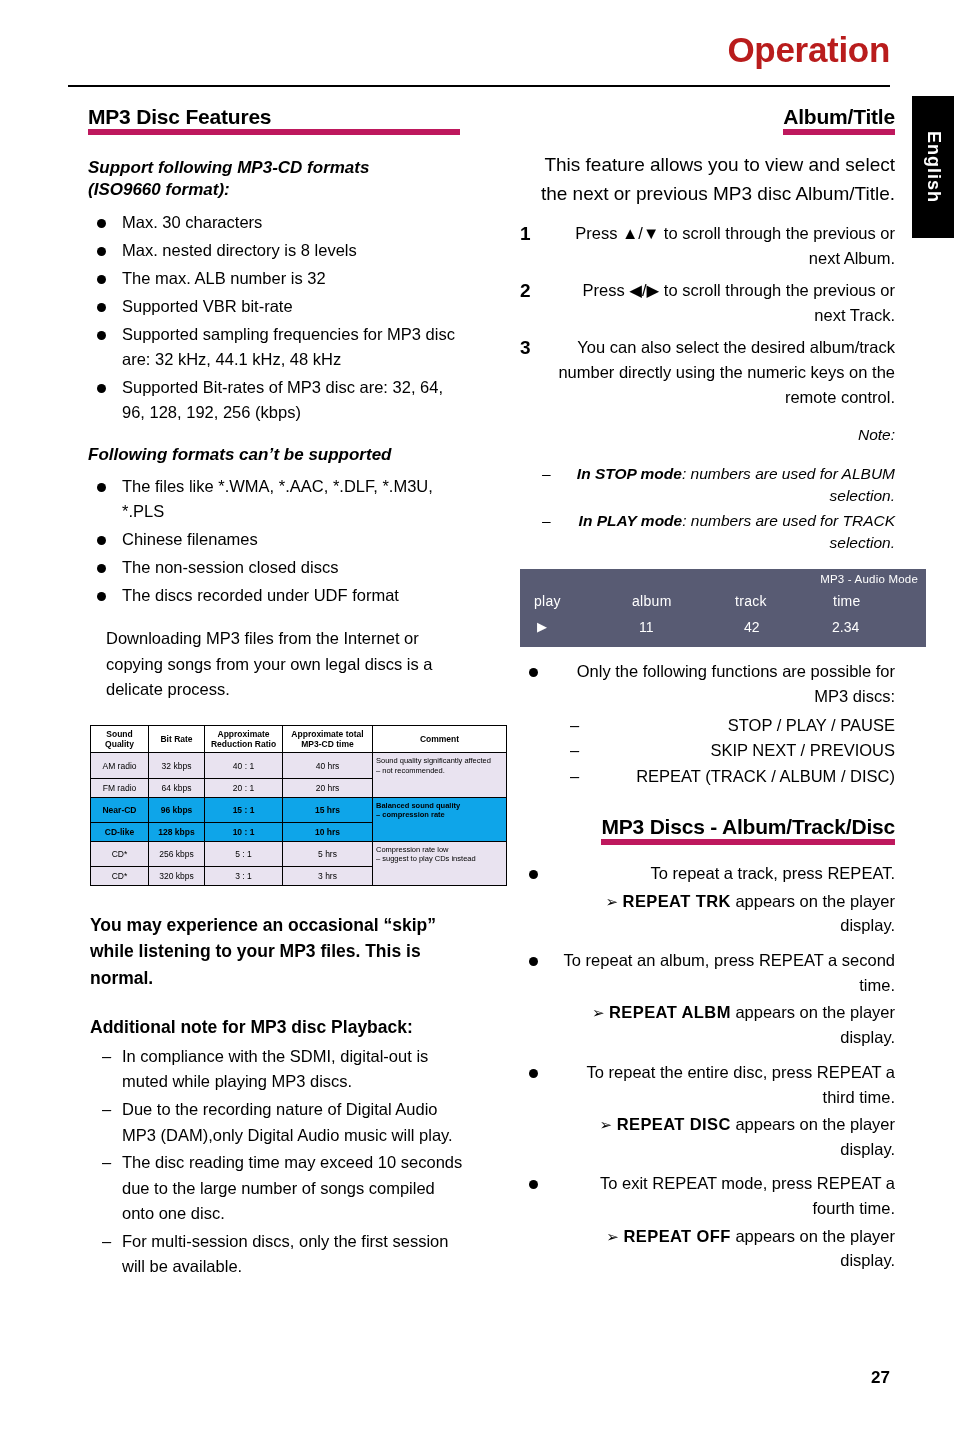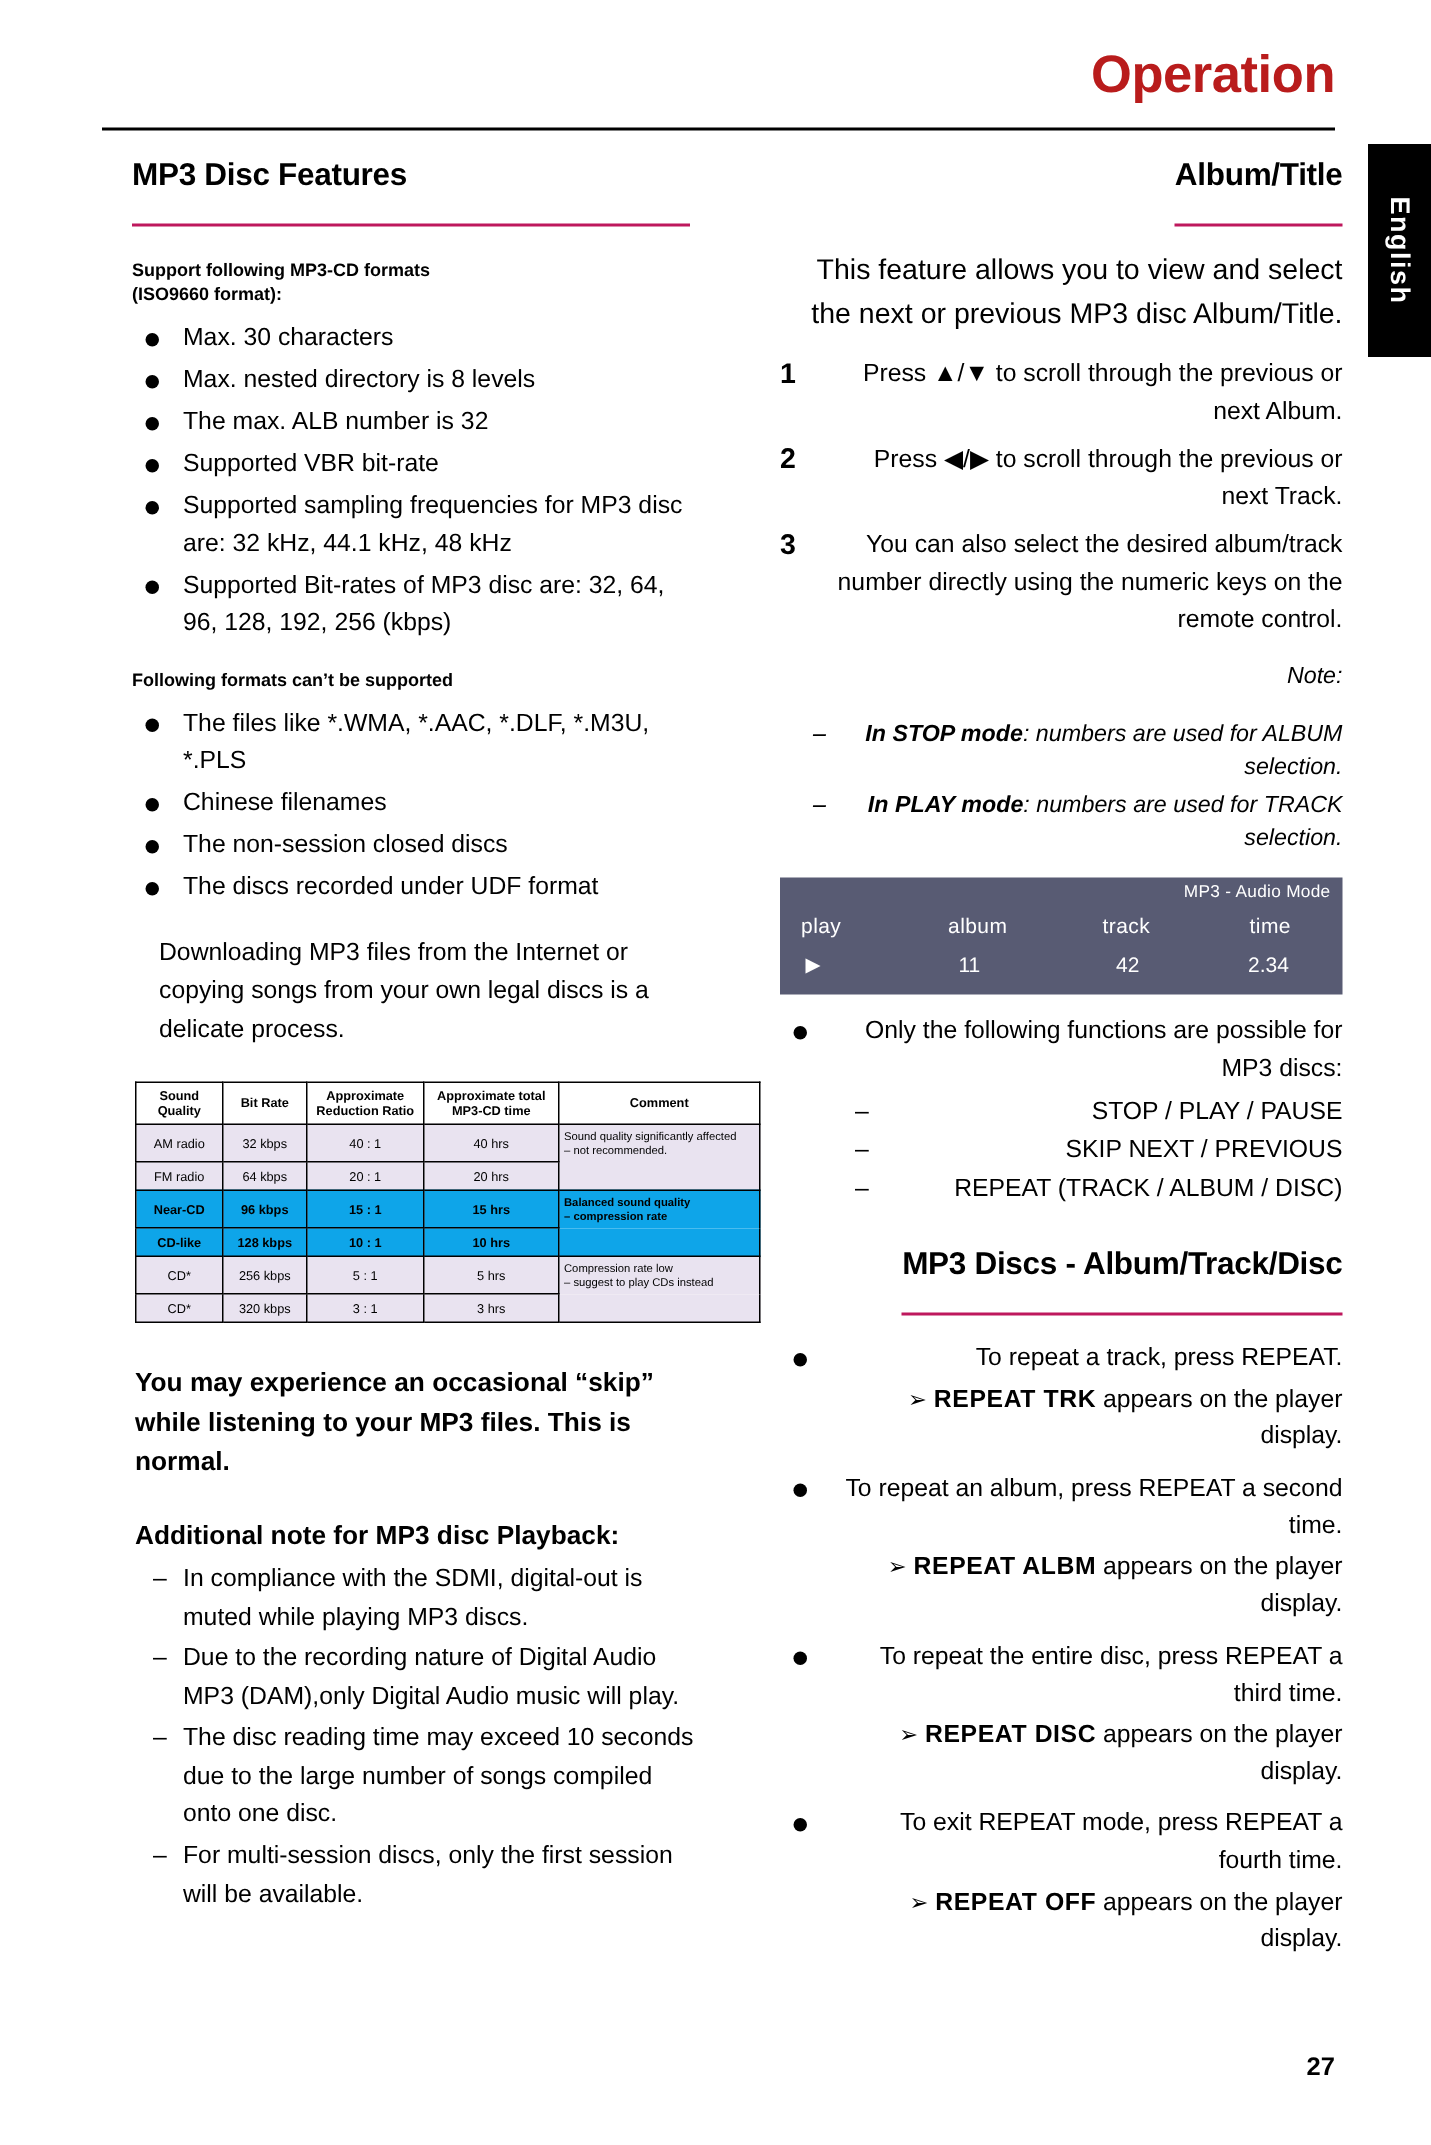--- a/index.html
+++ b/index.html
@@ -78,28 +78,29 @@
   }
 
   h2.section {
     font-size: 21px;
     font-weight: bold;
     margin: 0;
     padding-bottom: 4px;
     letter-spacing: -0.2px;
   }
   .underline-short {
-    border-bottom: 2px solid #be185d;
+    border-bottom: 6px solid #be185d;
     display: inline-block;
-    padding-bottom: 20px;
+    padding-bottom: 0;
   }
 
   h3.subhead {
-    font-size: 12px;
-    font-weight: bold;
+    font-size: 17px;
+    font-weight: bold;
+    font-style: italic;
     margin: 18px 0 8px 0;
     line-height: 1.32;
   }
 
   ul.bullets {
     list-style: none;
     margin: 0;
     padding: 0;
   }
   ul.bullets li {
@@ -232,21 +233,21 @@
     content: "\2013";
     position: absolute;
     left: 0;
     top: 0;
   }
   .note-block b { font-weight: bold; }
 
   
   .disp {
     margin: 14px 0 0 0;
-    width: 375px;
+    width: 406px;
     height: 78px;
     background: #585b73;
     position: relative;
     color: #ffffff;
   }
   .disp .mode {
     position: absolute;
     right: 8px;
     top: 4px;
     font-size: 11.5px;

